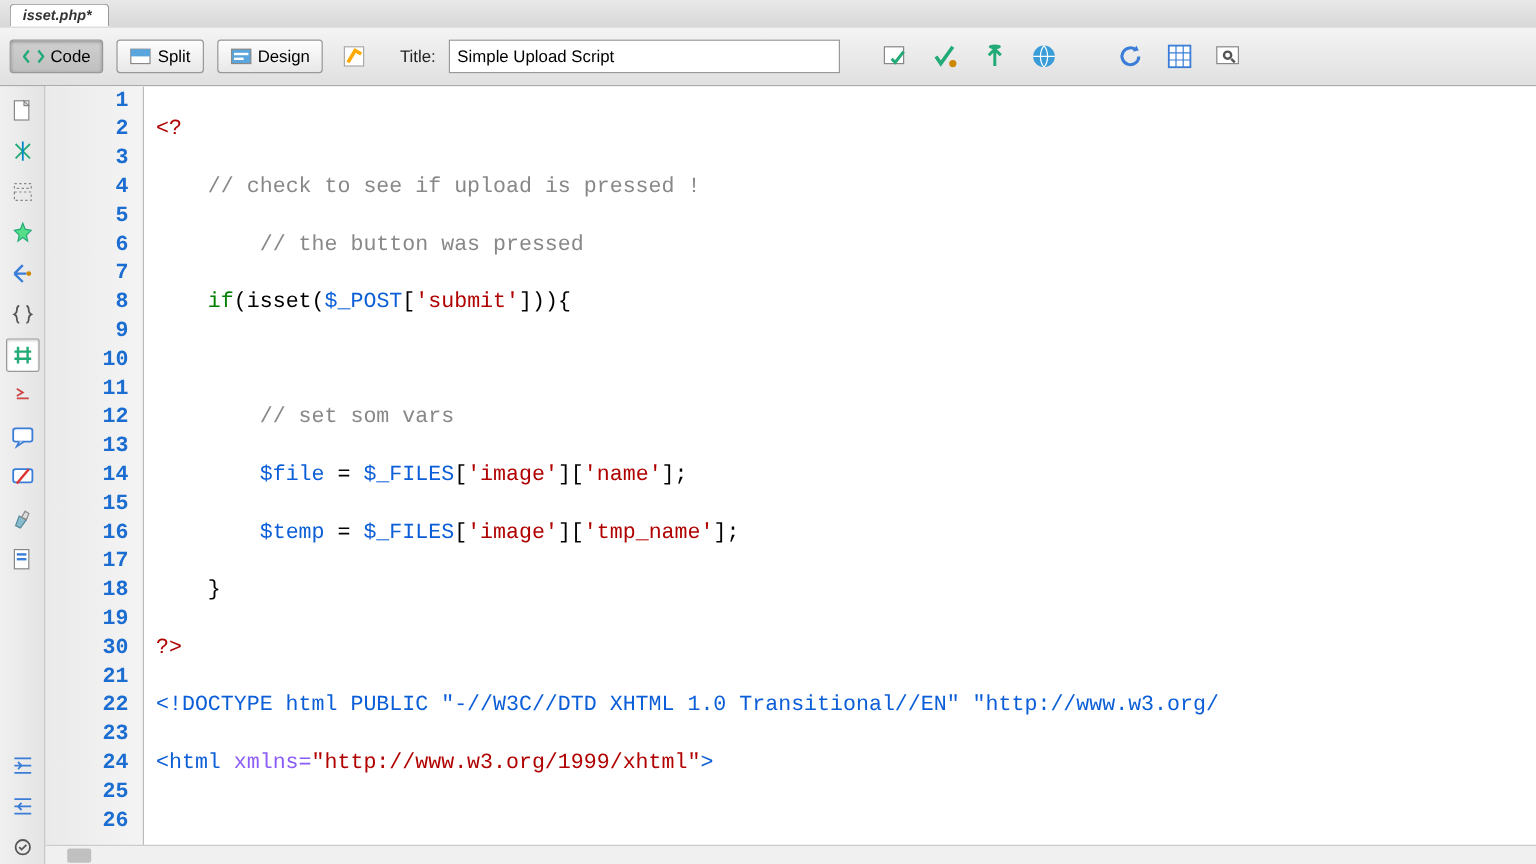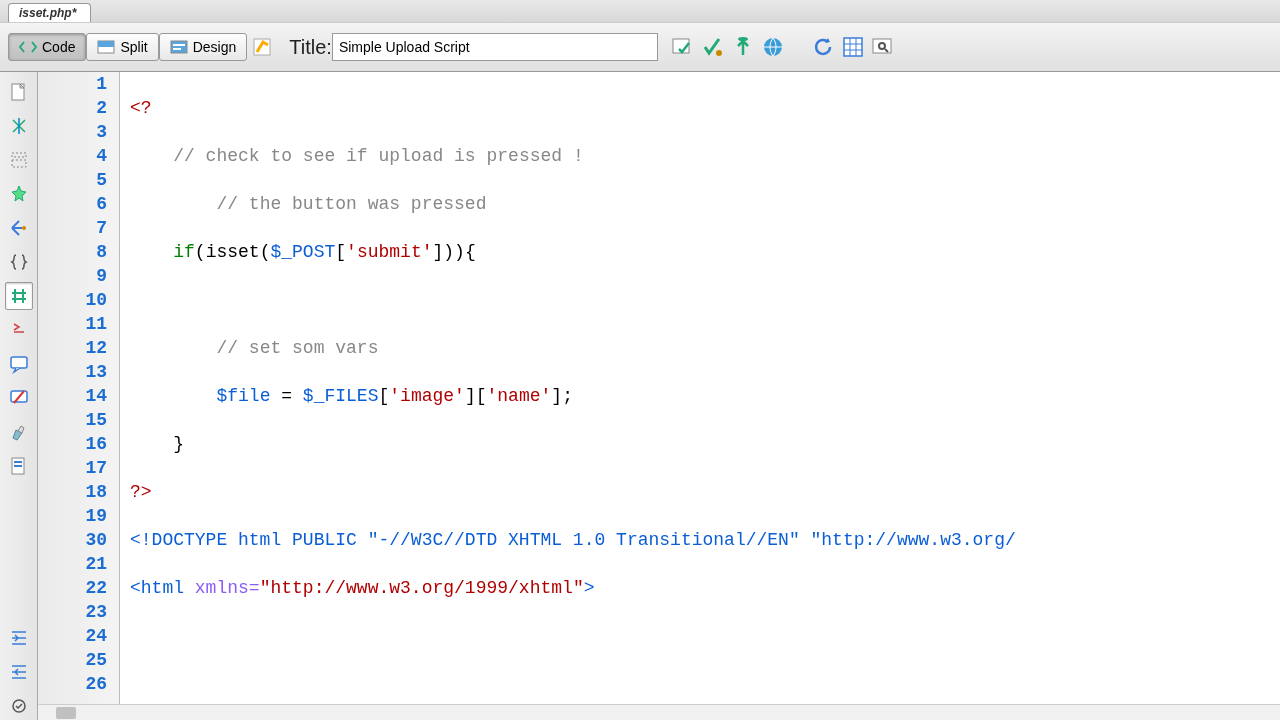--- a/index.html
+++ b/index.html
@@ -1,25 +1,25 @@
 <!DOCTYPE html>
 <html><head>
 <meta charset="utf-8">
 <style>
 * { margin: 0; padding: 0; box-sizing: border-box; }
 body { font-family: Arial, sans-serif; background: #fff; width: 1280px; height: 720px; overflow: hidden; }
 
 .tab-bar { height: 22px; background: linear-gradient(#e8e8e8, #d8d8d8); display: flex; align-items: flex-end; padding-left: 8px; }
 .tab { background: #fff; border: 1px solid #999; border-bottom: none; border-radius: 4px 4px 0 0; padding: 2px 14px 2px 10px; font-size: 12px; font-weight: bold; color: #333; font-style: italic; }
 
-.toolbar { height: 50px; background: linear-gradient(#f4f4f4, #e0e0e0); border-top: 1px solid #ccc; border-bottom: 1px solid #999; display: flex; align-items: center; padding: 0 8px; gap: 0; }
+.toolbar { height: 50px; background: linear-gradient(#f4f4f4, #e0e0e0); border-top: 1px solid #ccc; border-bottom: 1px solid #999; display: flex; align-items: center; padding: 0 8px; gap: 11px; }
 .view-btn { display: flex; align-items: center; gap: 5px; background: linear-gradient(#fdfdfd, #e8e8e8); border: 1px solid #999; border-radius: 3px; padding: 5px 10px; font-size: 14px; cursor: pointer; }
 .view-btn.active { background: linear-gradient(#d0d0d0, #c0c0c0); box-shadow: inset 0 1px 3px rgba(0,0,0,0.3); }
 .view-btn .icon { width: 18px; height: 14px; display: inline-block; }
-.title-label { font-size: 20px; margin-left: 12px; color: #222; }
+.title-label { font-size: 14px; margin-left: 12px; color: #222; }
 .title-input { width: 326px; height: 28px; font-size: 14px; padding: 2px 6px; border: 1px solid #999; background: #fff; }
 .tool-icon { width: 30px; height: 30px; border: 1px solid transparent; border-radius: 3px; display: flex; align-items: center; justify-content: center; cursor: pointer; }
 
 .main { display: flex; height: 648px; }
 .side-toolbar { width: 38px; background: linear-gradient(to right, #f0f0f0, #e4e4e4); border-right: 1px solid #aaa; display: flex; flex-direction: column; padding-top: 6px; gap: 6px; align-items: center; }
 .side-tool { width: 28px; height: 28px; display: flex; align-items: center; justify-content: center; cursor: pointer; border: 1px solid transparent; border-radius: 2px; }
 .side-tool.active { background: #fff; border-color: #999; box-shadow: inset 0 1px 2px rgba(0,0,0,0.2); }
 
 .editor { flex: 1; display: flex; background: #fff; font-family: "Courier New", monospace; font-size: 18px; overflow: hidden; position: relative; }
 .gutter { width: 82px; background: linear-gradient(to right, #eaeaea, #f4f4f4); border-right: 1px solid #bbb; text-align: right; padding-right: 12px; line-height: 24px; color: #1b6dd1; font-weight: bold; }
@@ -251,20 +251,21 @@
         <div>26</div>
     </div>
     <div class="code">
 <div class="ln"><span class="c-str">&lt;?</span></div>
 <div class="ln">    <span class="c-cmt">// check to see if upload is pressed !</span></div>
 <div class="ln">        <span class="c-cmt">// the button was pressed</span></div>
 <div class="ln">    <span class="c-key">if</span><span class="c-txt">(isset(</span><span class="c-var">$_POST</span><span class="c-txt">[</span><span class="c-str">'submit'</span><span class="c-txt">])){</span></div>
 <div class="ln"></div>
 <div class="ln">        <span class="c-cmt">// set som vars</span></div>
 <div class="ln">        <span class="c-var">$file</span><span class="c-txt"> = </span><span class="c-var">$_FILES</span><span class="c-txt">[</span><span class="c-str">'image'</span><span class="c-txt">][</span><span class="c-str">'name'</span><span class="c-txt">];</span></div>
+<div class="ln">        <span class="c-var">$temp</span><span class="c-txt"> = </span><span class="c-var">$_FILES</span><span class="c-txt">[</span><span class="c-str">'image'</span><span class="c-txt">][</span><span class="c-str">'tmp_name'</span><span class="c-txt">];</span></div>
 <div class="ln">    <span class="c-txt">}</span></div>
 <div class="ln"><span class="c-str">?&gt;</span></div>
 <div class="ln"><span class="c-tag">&lt;!DOCTYPE html PUBLIC "-//W3C//DTD XHTML 1.0 Transitional//EN" "http://www.w3.org/</span></div>
 <div class="ln"><span class="c-tag">&lt;html </span><span class="c-attr">xmlns=</span><span class="c-str">"http://www.w3.org/1999/xhtml"</span><span class="c-tag">&gt;</span></div>
 
 
 
 
 
 

